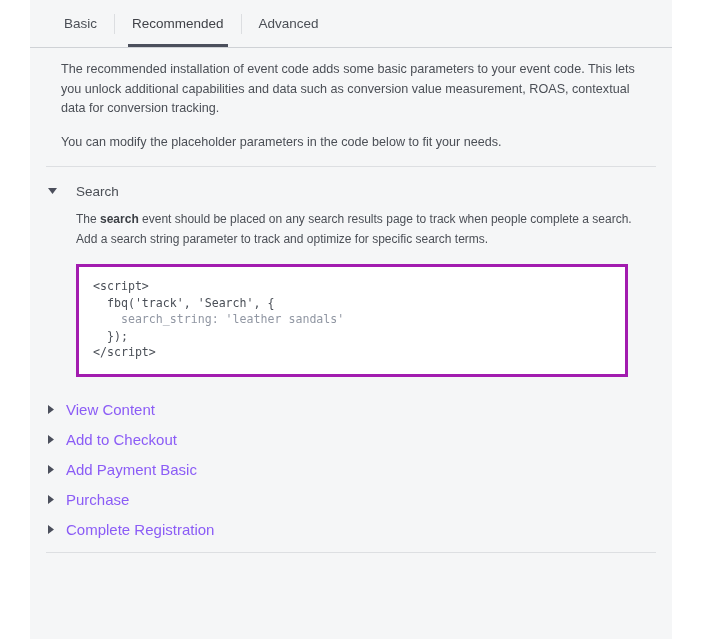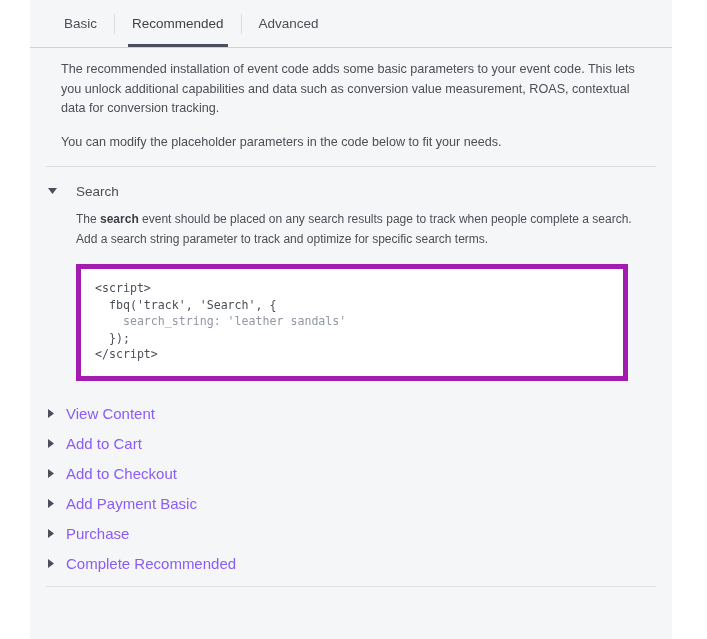--- a/index.html
+++ b/index.html
@@ -132,21 +132,21 @@
     color: #4b4f56;
     max-width: 565px;
   }
   .section-desc b { font-weight: bold; color: #3b3f45; }
 
   
   .code-wrap {
     margin: 15px 0 0 30px;
     width: 552px;
     background: #ffffff;
-    border: 5px solid #a21caf;
+    border: 3px solid #a21caf;
     box-sizing: border-box;
     padding: 11px 14px 13px 14px;
   }
   pre.code {
     margin: 0;
     font-family: "DejaVu Sans Mono", "Liberation Mono", monospace;
     font-size: 11.6px;
     line-height: 16.5px;
     color: #4a4f57;
     white-space: pre;
@@ -228,28 +228,20 @@
 
         <div class="event-item">
           <span class="caret">
             <svg width="6" height="9" viewBox="0 0 6 9">
                 <path d="M0 0 L6 4.5 L0 9 Z" fill="#4b4f5c"></path>
               </svg>
           </span>
           <span class="event-label">View Content</span>
         </div>
 
-        <div class="event-item">
-          <span class="caret">
-            <svg width="6" height="9" viewBox="0 0 6 9">
-                <path d="M0 0 L6 4.5 L0 9 Z" fill="#4b4f5c"></path>
-              </svg>
-          </span>
-          <span class="event-label">Add to Cart</span>
-        </div>
 
         <div class="event-item">
           <span class="caret">
             <svg width="6" height="9" viewBox="0 0 6 9">
                 <path d="M0 0 L6 4.5 L0 9 Z" fill="#4b4f5c"></path>
               </svg>
           </span>
           <span class="event-label">Add to Checkout</span>
         </div>
 
@@ -272,21 +264,21 @@
           <span class="event-label">Purchase</span>
         </div>
 
 
         <div class="event-item">
           <span class="caret">
             <svg width="6" height="9" viewBox="0 0 6 9">
                 <path d="M0 0 L6 4.5 L0 9 Z" fill="#4b4f5c"></path>
               </svg>
           </span>
-          <span class="event-label">Complete Recommended</span>
+          <span class="event-label">Complete Registration</span>
         </div>
 
         <div class="list-divider"></div>
 
       </div>
     </div>
   </div>
 </div>
 
 </body></html>

